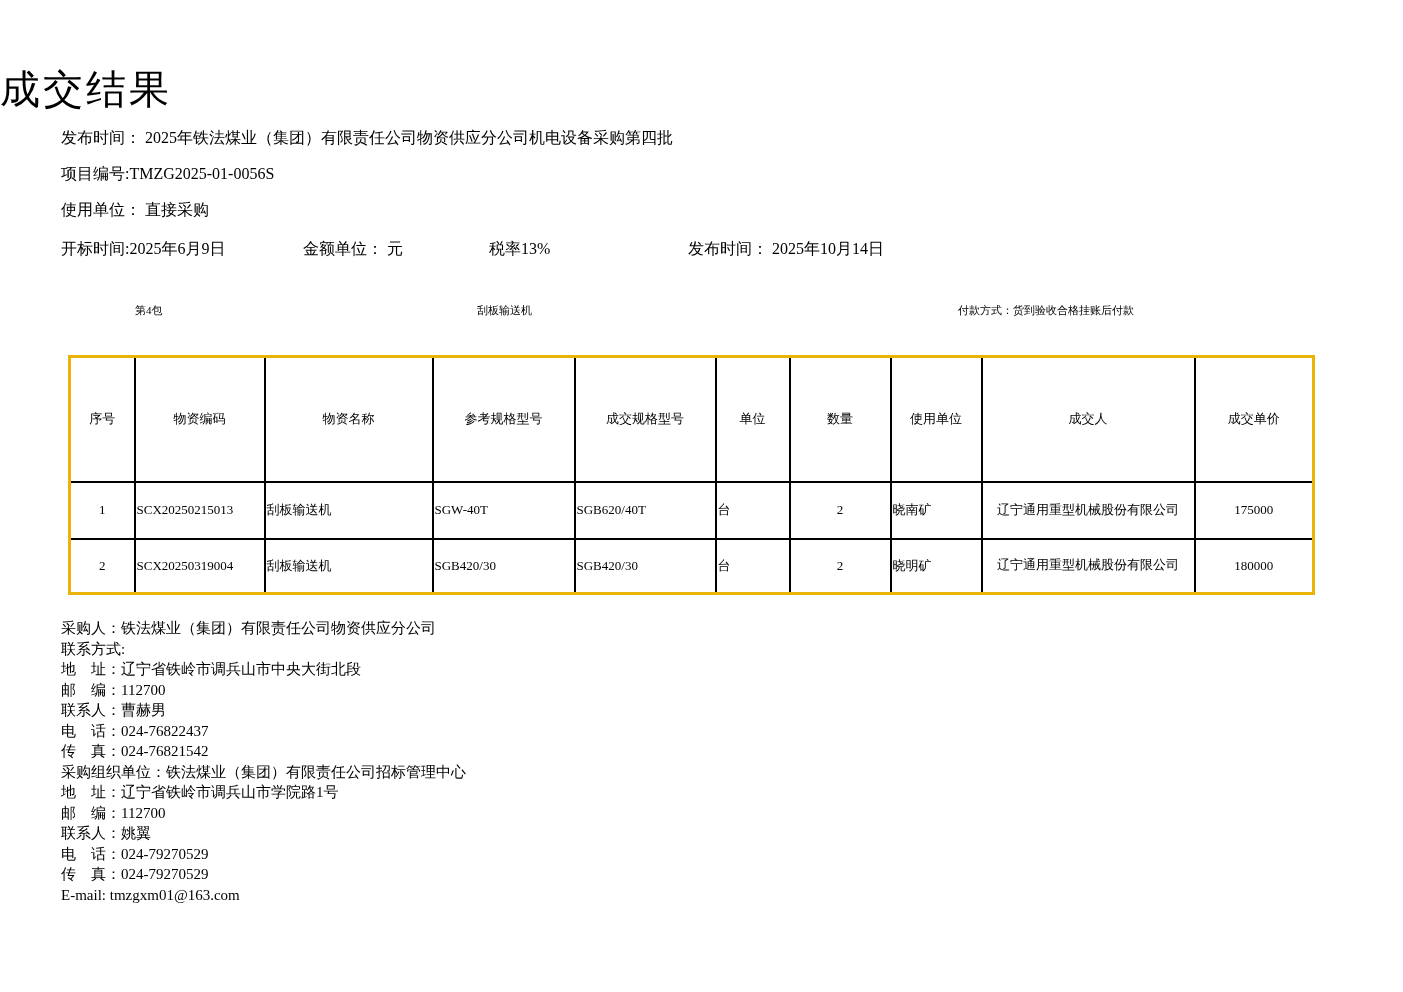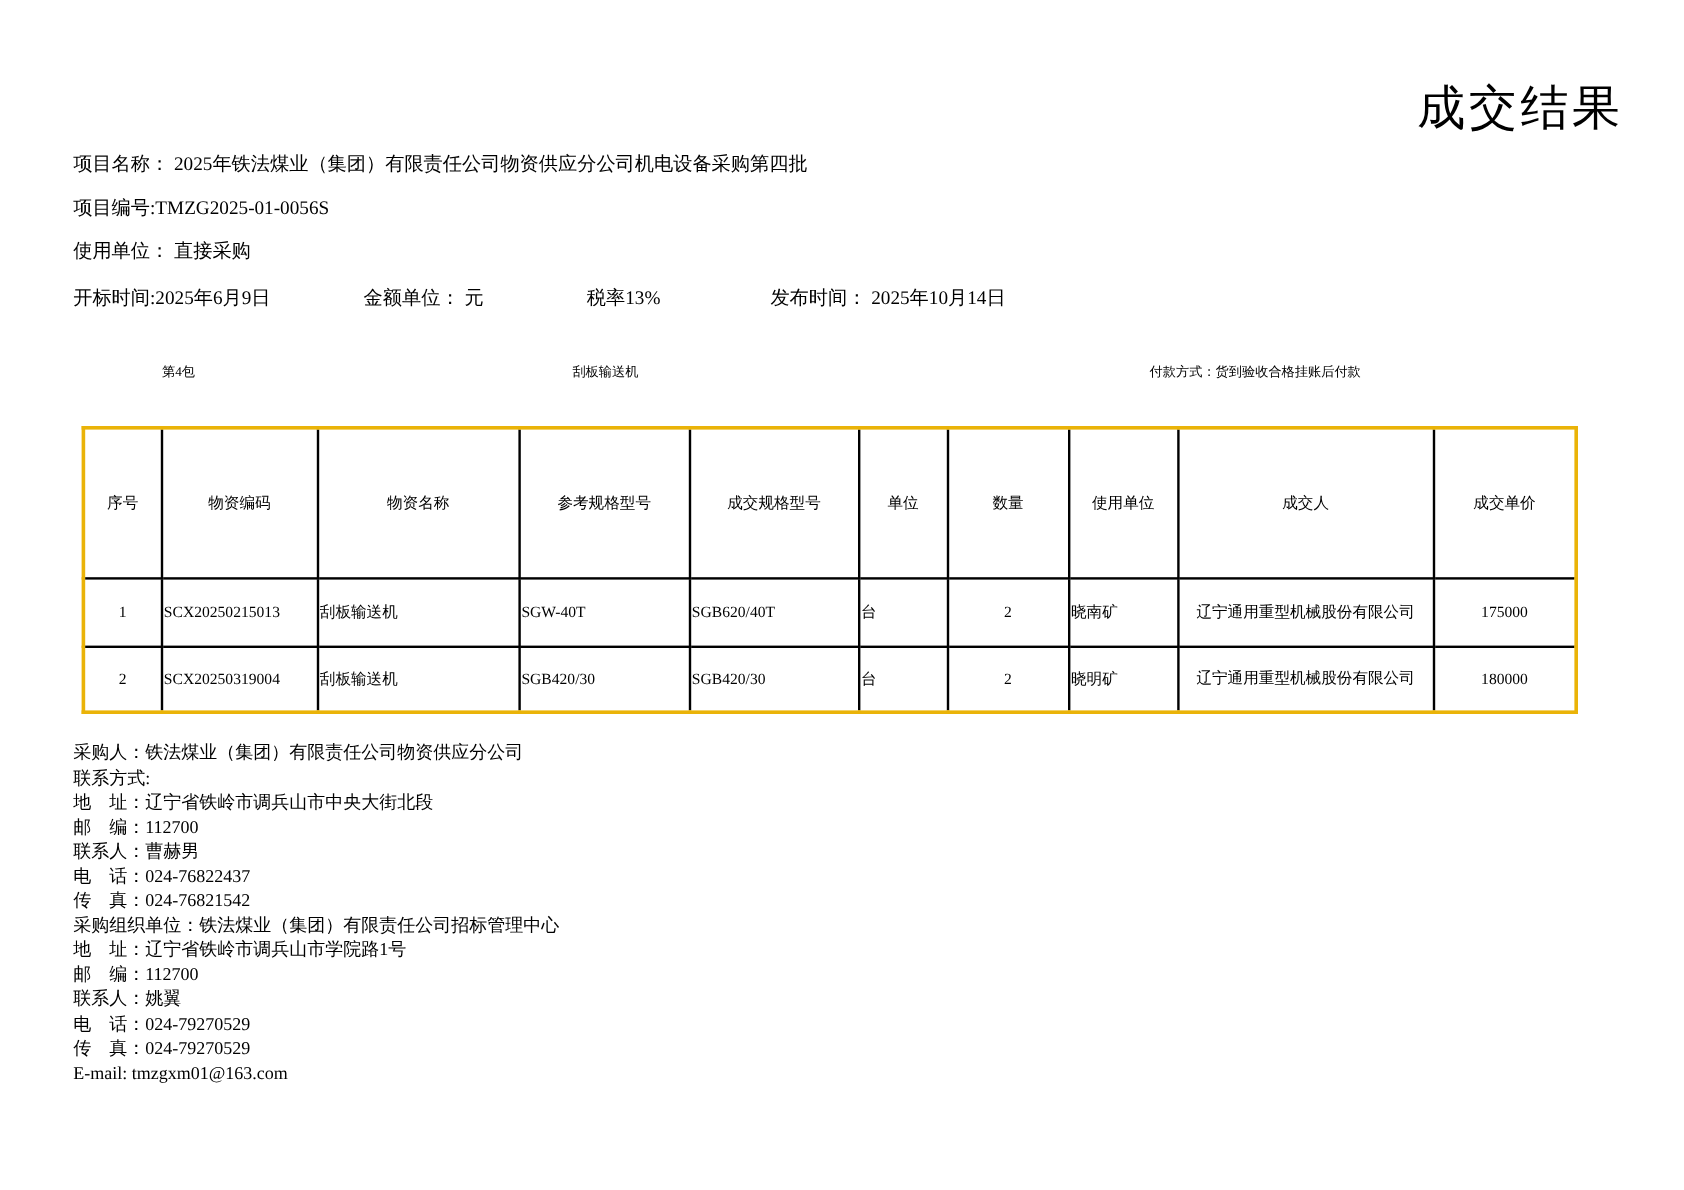--- a/index.html
+++ b/index.html
@@ -16,26 +16,25 @@
     font-family: "Liberation Serif", "DejaVu Serif", serif;
     overflow: hidden;
   }
   .doc-title {
     position: absolute;
     top: 70px;
     left: 0;
     width: 1403px;
     padding-right: 50px;
     box-sizing: border-box;
-    text-align: right;
+    text-align: left;
     font-size: 40px;
     line-height: 1;
     letter-spacing: 3px;
     white-space: pre;
-    padding-left: 45px;
   }
   .info-line {
     position: absolute;
     left: 61px;
     font-size: 16px;
     line-height: 16px;
     white-space: pre;
   }
   .meta-item {
     position: absolute;
@@ -92,28 +91,28 @@
     white-space: pre;
   }
 </style>
 </head>
 <body>
 
 <div class="page">
 
   <div class="doc-title">成交结果</div>
 
-  <div class="info-line" style="top:130px">项目名称： 2025年铁法煤业（集团）有限责任公司物资供应分公司机电设备采购第四批</div>
+  <div class="info-line" style="top:130px">发布时间： 2025年铁法煤业（集团）有限责任公司物资供应分公司机电设备采购第四批</div>
   <div class="info-line" style="top:166px">项目编号:TMZG2025-01-0056S</div>
   <div class="info-line" style="top:202px">使用单位： 直接采购</div>
 
   <div class="meta-item" style="left:61px">开标时间:2025年6月9日</div>
   <div class="meta-item" style="left:303px">金额单位： 元</div>
   <div class="meta-item" style="left:489px">税率13%</div>
-  <div class="meta-item" style="left:642px">发布时间： 2025年10月14日</div>
+  <div class="meta-item" style="left:688px">发布时间： 2025年10月14日</div>
 
   <div class="pkg-item" style="left:135px">第4包</div>
   <div class="pkg-item" style="left:477px">刮板输送机</div>
   <div class="pkg-item" style="left:958px">付款方式：货到验收合格挂账后付款</div>
 
   <table class="results">
     <colgroup>
       <col style="width:65px">
         <col style="width:130px">
         <col style="width:168px">

